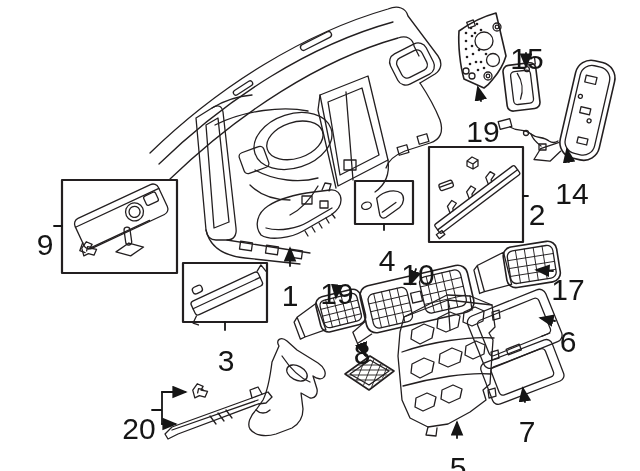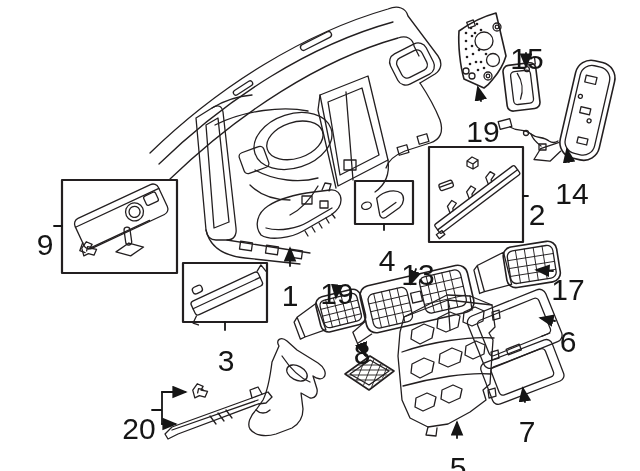--- a/index.html
+++ b/index.html
@@ -336,17 +336,17 @@
   <div class="callout" style="left:226px;top:342px">3</div>
   <div class="callout" style="left:387px;top:242px">4</div>
   <div class="callout" style="left:458px;top:449px">5</div>
   <div class="callout" style="left:568px;top:323px">6</div>
   <div class="callout" style="left:527px;top:413px">7</div>
   <div class="callout" style="left:362px;top:335px">8</div>
   <div class="callout" style="left:45px;top:226px">9</div>
   <div class="callout" style="left:139px;top:410px">20</div>
   <div class="callout" style="left:568px;top:271px">17</div>
   <div class="callout" style="left:337px;top:275px">19</div>
-  <div class="callout" style="left:418px;top:256px">13</div>
+  <div class="callout" style="left:418px;top:256px">10</div>
   <div class="callout" style="left:572px;top:175px">14</div>
   <div class="callout" style="left:527px;top:40px">15</div>
   <div class="callout" style="left:483px;top:113px">19</div>
 </div>
 
 </body></html>

